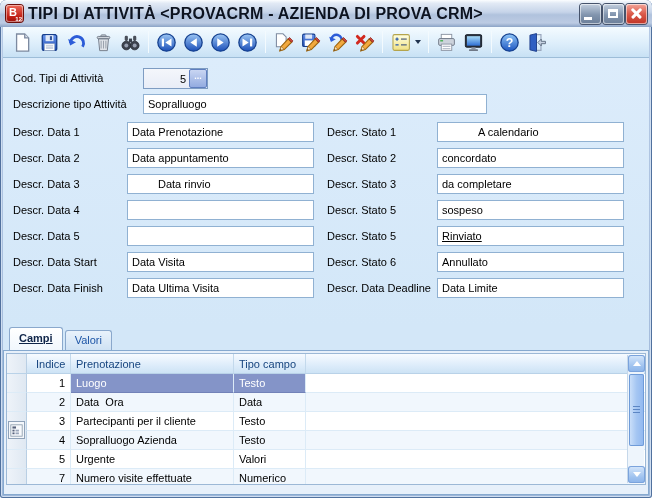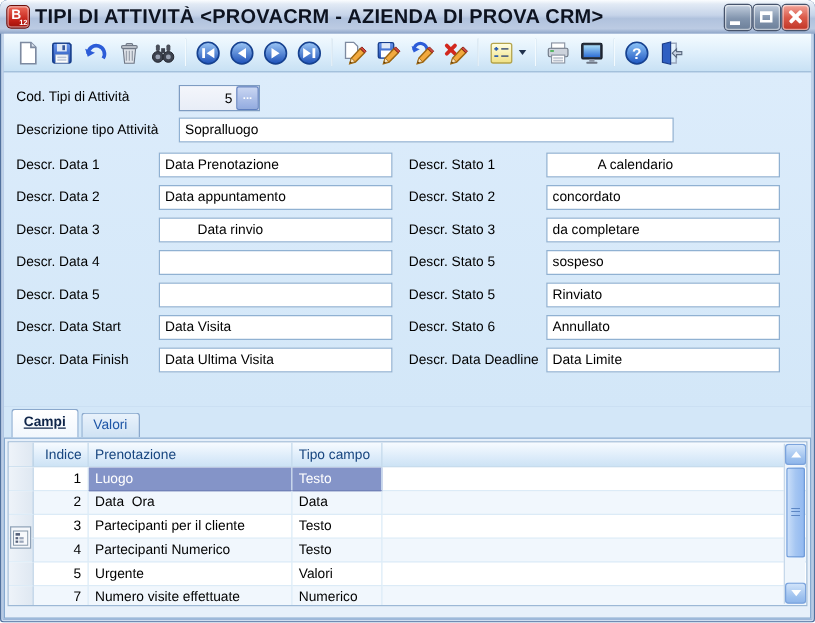--- a/index.html
+++ b/index.html
@@ -67,21 +67,21 @@
   .form{
     position:absolute; top:58px; left:3px; right:3px; height:267px;
     background:linear-gradient(#dcecfb,#d3e7f8);
   }
   .flabel{ position:absolute; font-size:11px; color:#000; white-space:nowrap; }
   .finput{
     position:absolute; height:20px; width:187px; border:1px solid #90b1d2;
     background:#fff; font-family:"Liberation Sans", sans-serif;
     font-size:11px; color:#000; padding:0 4px;
   }
-  .finput.wide{ width:396px; }
+  .finput.wide{ width:344px; }
   .codewrap{
     position:absolute; left:140px; top:10px; width:65px; height:21px;
     border:1px solid #7e9cc2; background:#e9eef7; display:flex;
   }
   .codeinput{
     flex:1; border:none; background:linear-gradient(#f4f6fb,#e8edf7);
     font-family:"Liberation Sans", sans-serif; font-size:11px;
     text-align:right; padding-right:3px; min-width:0;
   }
   .ellipsis{
@@ -376,21 +376,21 @@
 
     <span class="flabel" style="left:324px; top:68px">Descr. Stato 1</span>
     <input class="finput" style="left: 434px; top: 64px; padding-left: 40px;" value="A calendario">
     <span class="flabel" style="left:324px; top:94px">Descr. Stato 2</span>
     <input class="finput" style="left: 434px; top: 90px;" value="concordato">
     <span class="flabel" style="left:324px; top:120px">Descr. Stato 3</span>
     <input class="finput" style="left: 434px; top: 116px;" value="da completare">
     <span class="flabel" style="left:324px; top:146px">Descr. Stato 5</span>
     <input class="finput" style="left: 434px; top: 142px;" value="sospeso">
     <span class="flabel" style="left:324px; top:172px">Descr. Stato 5</span>
-    <input class="finput" style="left: 434px; top: 168px;" value="Rinviato">
+    <input class="finput" style="left: 434px; top: 168px; text-decoration: underline;" value="Rinviato">
     <span class="flabel" style="left:324px; top:198px">Descr. Stato 6</span>
     <input class="finput" style="left: 434px; top: 194px;" value="Annullato">
     <span class="flabel" style="left:324px; top:224px">Descr. Data Deadline</span>
     <input class="finput" style="left: 434px; top: 220px;" value="Data Limite">
   </div>
 
   <div class="bottom">
     <div class="tabs">
       <div class="tab active"><span>Campi</span></div>
       <div class="tab"><span>Valori</span></div>
@@ -421,21 +421,21 @@
         <div class="grow">
           <div class="c-sel"></div>
           <div class="c-idx">3</div>
           <div class="c-desc">Partecipanti per il cliente</div>
           <div class="c-tipo">Testo</div>
           <div class="c-fill"></div>
         </div>
         <div class="grow">
           <div class="c-sel"></div>
           <div class="c-idx">4</div>
-          <div class="c-desc">Partecipanti Numerico</div>
+          <div class="c-desc">Sopralluogo Azienda</div>
           <div class="c-tipo">Testo</div>
           <div class="c-fill"></div>
         </div>
         <div class="grow">
           <div class="c-sel"></div>
           <div class="c-idx">5</div>
           <div class="c-desc">Urgente</div>
           <div class="c-tipo">Valori</div>
           <div class="c-fill"></div>
         </div>

